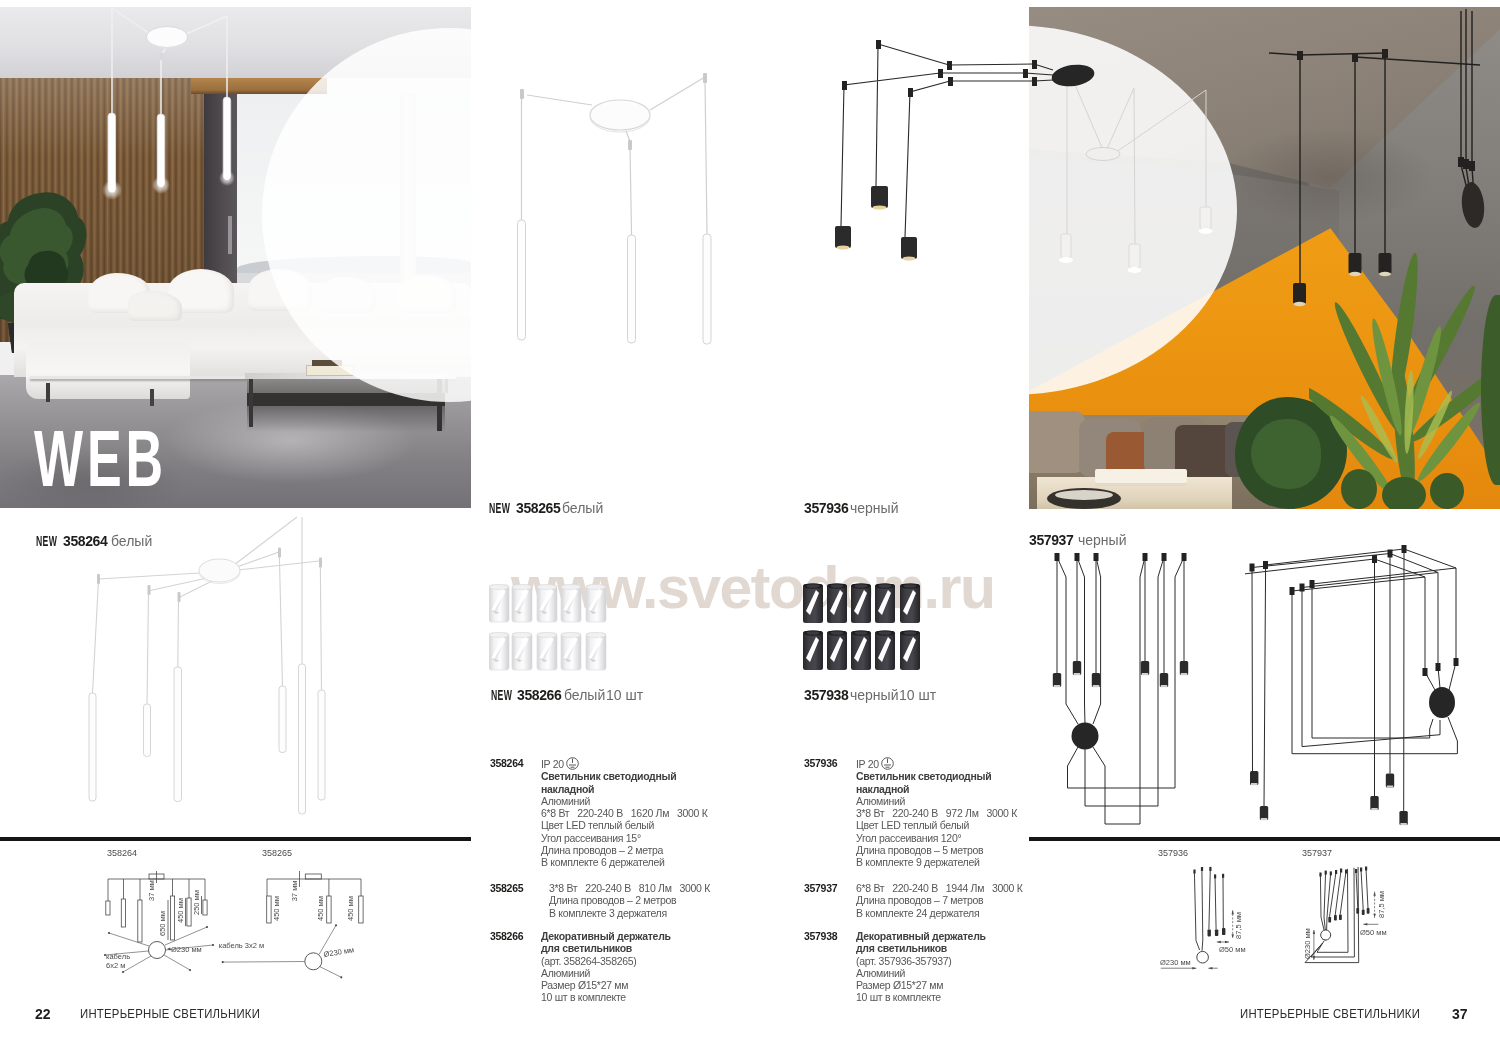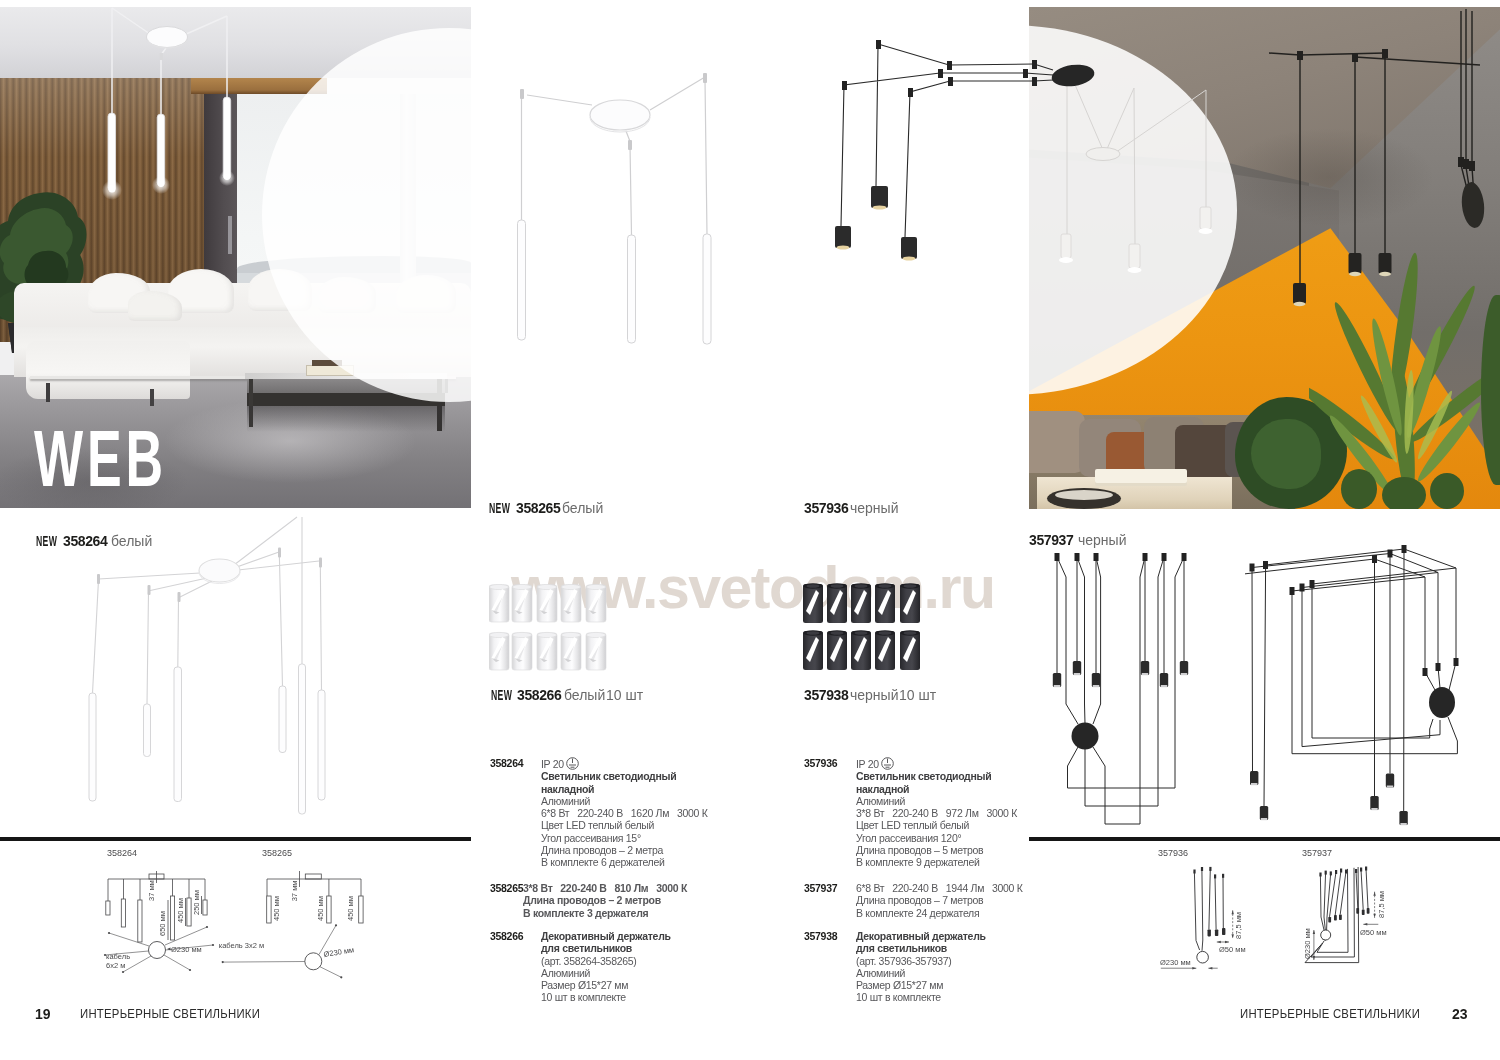--- a/index.html
+++ b/index.html
@@ -467,21 +467,21 @@
   <span class="sb">Светильник светодиодный<br>накладной</span><br>
   Алюминий<br>
   6*8 Вт&nbsp;&nbsp; 220-240 В&nbsp;&nbsp; 1620 Лм&nbsp;&nbsp; 3000 К<br>
   Цвет LED теплый белый<br>
   Угол рассеивания 15°<br>
   Длина проводов – 2 метра<br>
   В комплекте 6 держателей
 </div>
 
 <div class="abs spec num" style="left:490px;top:882px;">358265</div>
-<div class="abs spec" style="left:523px;top:882px;width:270px;font-weight:bold;">
+<div class="abs spec" style="left:549px;top:882px;width:270px;">
   3*8 Вт&nbsp;&nbsp; 220-240 В&nbsp;&nbsp; 810 Лм&nbsp;&nbsp; 3000 К<br>
   Длина проводов – 2 метров<br>
   В комплекте 3 держателя
 </div>
 
 <div class="abs spec num" style="left:490px;top:930px;">358266</div>
 <div class="abs spec" style="left:541px;top:930px;width:270px;">
   <span class="sb">Декоративный держатель<br>для светильников</span><br>
   (арт. 358264-358265)<br>
   Алюминий<br>
@@ -681,19 +681,19 @@
     <text transform="translate(20 114) rotate(-90)">Ø230 мм</text>
     <text transform="translate(93.5 73) rotate(-90)">87,5 мм</text>
     <text x="70" y="90">Ø50 мм</text>
   </g>
 </svg>
 
 <div class="abs" style="left:0;top:837px;width:471px;height:4px;background:#161616;"></div>
 
 <div class="abs" style="left:1029px;top:837px;width:471px;height:4px;background:#161616;"></div>
 
-<div class="abs" style="left:35px;top:1006px;font-size:14px;font-weight:bold;color:#1d1d1b;">19</div>
+<div class="abs" style="left:35px;top:1006px;font-size:14px;font-weight:bold;color:#1d1d1b;">22</div>
 
 <div class="abs" style="left:80px;top:1006px;font-size:13.5px;color:#2b2b2b;letter-spacing:0.3px;transform:scaleX(0.84);transform-origin:0 0;">ИНТЕРЬЕРНЫЕ СВЕТИЛЬНИКИ</div>
 
 <div class="abs" style="left:1240px;top:1006px;font-size:13.5px;color:#2b2b2b;letter-spacing:0.3px;transform:scaleX(0.84);transform-origin:0 0;">ИНТЕРЬЕРНЫЕ СВЕТИЛЬНИКИ</div>
 
-<div class="abs" style="left:1452px;top:1006px;font-size:14px;font-weight:bold;color:#1d1d1b;">23</div>
+<div class="abs" style="left:1452px;top:1006px;font-size:14px;font-weight:bold;color:#1d1d1b;">37</div>
 
 </body></html>

